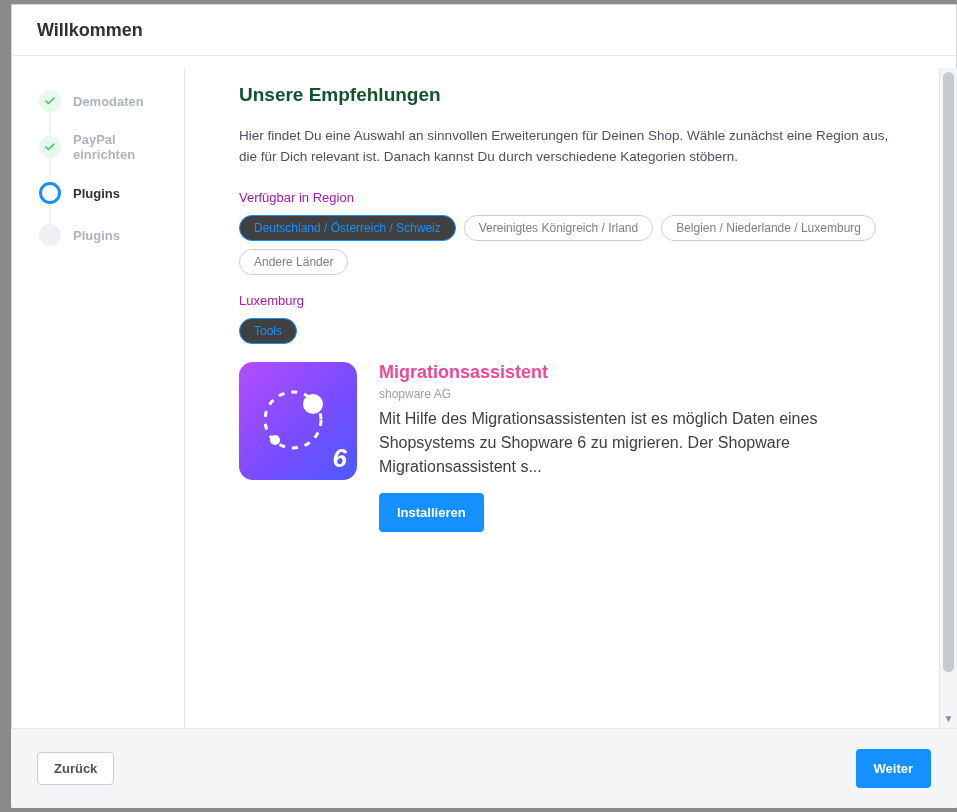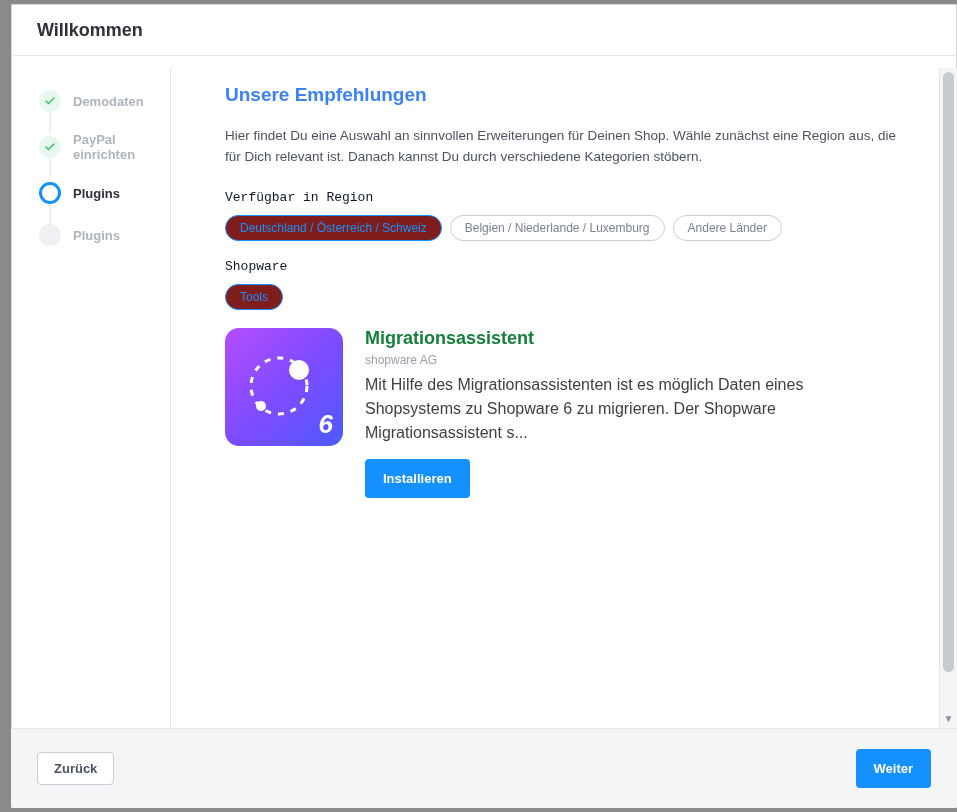--- a/index.html
+++ b/index.html
@@ -2,41 +2,41 @@
 <html><head>
 <meta charset="utf-8">
 <style>
   * { box-sizing: border-box; }
   html, body { margin:0; padding:0; font-family: -apple-system, BlinkMacSystemFont, "Segoe UI", Arial, sans-serif; }
   body { background:#8a8a8a; display:flex; align-items:center; justify-content:center; height:812px; }
   .window { width:949px; height:804px; background:#fff; display:flex; flex-direction:column; border-radius:2px; box-shadow: inset 0 0 0 1px #d6d6d6; overflow:hidden;margin-left:11px; }
   .header { padding:16px 26px 14px 26px; border-bottom:1px solid #e6e6e6; }
   .header h1 { margin:0; font-size:18px; font-weight:600; color:#2e3238; }
   .body { flex:1; display:flex; min-height:0; padding-top:12px;}
-  .sidebar { width:160px; flex:none; padding:12px 8px 0 28px; border-right:1px solid #e6e6e6; }
+  .sidebar { width:174px; flex:none; padding:12px 8px 0 28px; border-right:1px solid #e6e6e6; }
   .step { display:flex; align-items:center; gap:12px; position:relative; padding:10px 0; }
   .step .icon { width:22px; height:22px; border-radius:50%; display:flex; align-items:center; justify-content:center; flex:none; position:relative; z-index:2; background:#fff;}
   .step .label { font-size:13px; color:#aeb4bc; font-weight:600;}
   .step.done .icon { background:#e7f9ef; }
   .step.done .icon svg { stroke:#3cc261; }
   .step.active .icon { border:3px solid #1491ff; background:#fff;}
   .step.active .label { color:#2e3238; }
   .step.upcoming .icon { background:#eef0f3; }
   .step:not(:last-child)::after { content:''; position:absolute; left:10px; top:32px; width:2px; height:22px; background:#eef0f3; z-index:1;}
   .main-wrap { flex:1; display:flex; min-height:0; }
   .main { flex:1; overflow-y:auto; padding:0 40px 20px 54px; }
-  .main h2 { font-size:19px; font-weight:700; color:#3b82f6; margin:16px 0 20px 0;}
+  .main h2 { font-size:19px; font-weight:700; color:#14532d; margin:16px 0 20px 0;}
   .main p.lead { font-size:13.5px; line-height:1.55; color:#4b5260; margin:0 0 22px 0;}
-  .group-label { font-size:13px; color:#0f172a; margin:6px 0 10px 0;font-family:Liberation Mono, monospace;}
+  .group-label { font-size:13px; color:#a21caf; margin:6px 0 10px 0;}
   .pills { display:flex; flex-wrap:wrap; gap:8px; margin-bottom:18px;}
   .pill { border:1px solid #c9ced6; border-radius:16px; padding:5px 14px; font-size:12px; color:#7b828c; background:#fff; cursor:pointer;}
-  .pill.active { border-color:#1491ff; color:#1491ff; background:#7f1d1d;}
+  .pill.active { border-color:#1491ff; color:#1491ff; background:#404040;}
   .plugin { display:flex; gap:22px; margin-top:14px;}
   .plugin-icon { width:118px; height:118px; border-radius:14px; background:linear-gradient(135deg,#b54cff 0%,#7a4cff 55%,#4c5bff 100%); flex:none; position:relative;}
-  .plugin-body h3 { margin:0 0 4px 0; font-size:18px; font-weight:700; color:#15803d;}
+  .plugin-body h3 { margin:0 0 4px 0; font-size:18px; font-weight:700; color:#ec4899;}
   .publisher { font-size:12px; color:#9aa1ab; margin:0 0 6px 0;}
   .desc { font-size:16px; line-height:1.5; color:#404040; margin:0 0 14px 0;}
   .btn-primary { background:#1491ff; color:#fff; border:none; border-radius:4px; padding:12px 18px; font-size:13px; font-weight:600; cursor:pointer;}
   .scrollbar-gutter { width:18px; flex:none; background:#f4f5f7; position:relative; border-left:1px solid #e6e6e6;}
   .scroll-thumb { position:absolute; left:3px; right:3px; top:4px; height:600px; background:#c7cbd1; border-radius:6px;}
   .scroll-arrow { position:absolute; left:0; right:0; display:flex; align-items:center; justify-content:center; height:16px; color:#8a8f98; font-size:10px;}
   .scroll-arrow.down{ bottom:2px;}
   .footer { background:#f4f5f7; border-top:1px solid #e6e6e6; padding:20px 26px; display:flex; justify-content:space-between; align-items:center;gap:32px;}
   .btn-secondary { background:#fff; border:1px solid #c9ced6; color:#4b5260; border-radius:4px; padding:8px 16px; font-size:13px; font-weight:600; cursor:pointer;}
   
@@ -80,25 +80,26 @@
     </div>
 
     <div class="main-wrap">
       <div class="main">
         <h2>Unsere Empfehlungen</h2>
         <p class="lead">Hier findet Du eine Auswahl an sinnvollen Erweiterungen für Deinen Shop. Wähle zunächst eine Region aus, die für Dich relevant ist. Danach kannst Du durch verschiedene Kategorien stöbern.</p>
 
         <div class="group-label">Verfügbar in Region</div>
         <div class="pills">
           <span class="pill active">Deutschland / Österreich / Schweiz</span>
+          <span class="pill">Vereinigtes Königreich / Irland</span>
           <span class="pill">Belgien / Niederlande / Luxemburg</span>
           <span class="pill">Andere Länder</span>
         </div>
 
-        <div class="group-label">Shopware</div>
+        <div class="group-label">Luxemburg</div>
         <div class="pills">
           <span class="pill active">Tools</span>
         </div>
 
         <div class="plugin">
           <div class="plugin-icon">
             <svg viewBox="0 0 118 118">
               <circle cx="54" cy="58" r="28" fill="none" stroke="#ffffff" stroke-width="3" stroke-dasharray="6 7"></circle>
               <circle cx="74" cy="42" r="10" fill="#ffffff"></circle>
               <circle cx="36" cy="78" r="5" fill="#ffffff"></circle>

